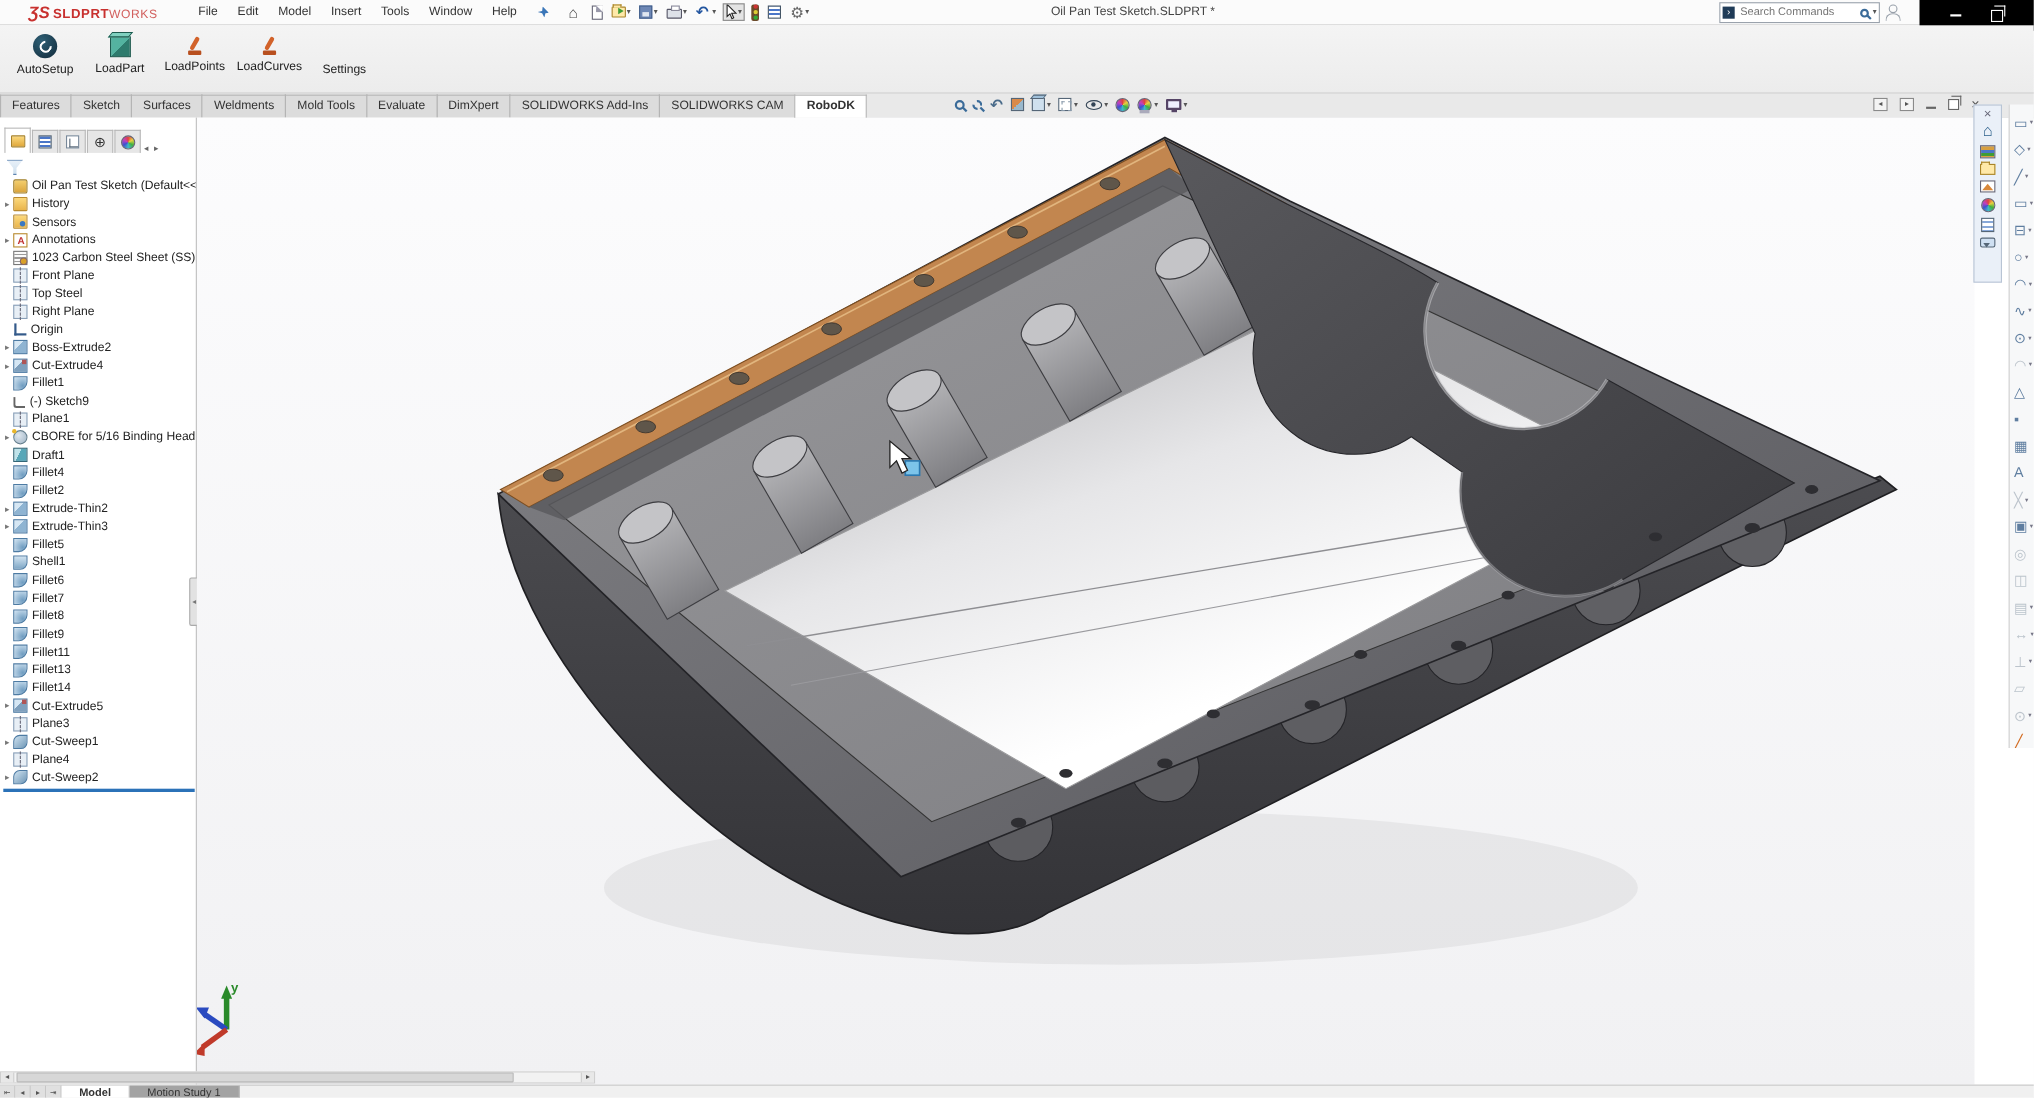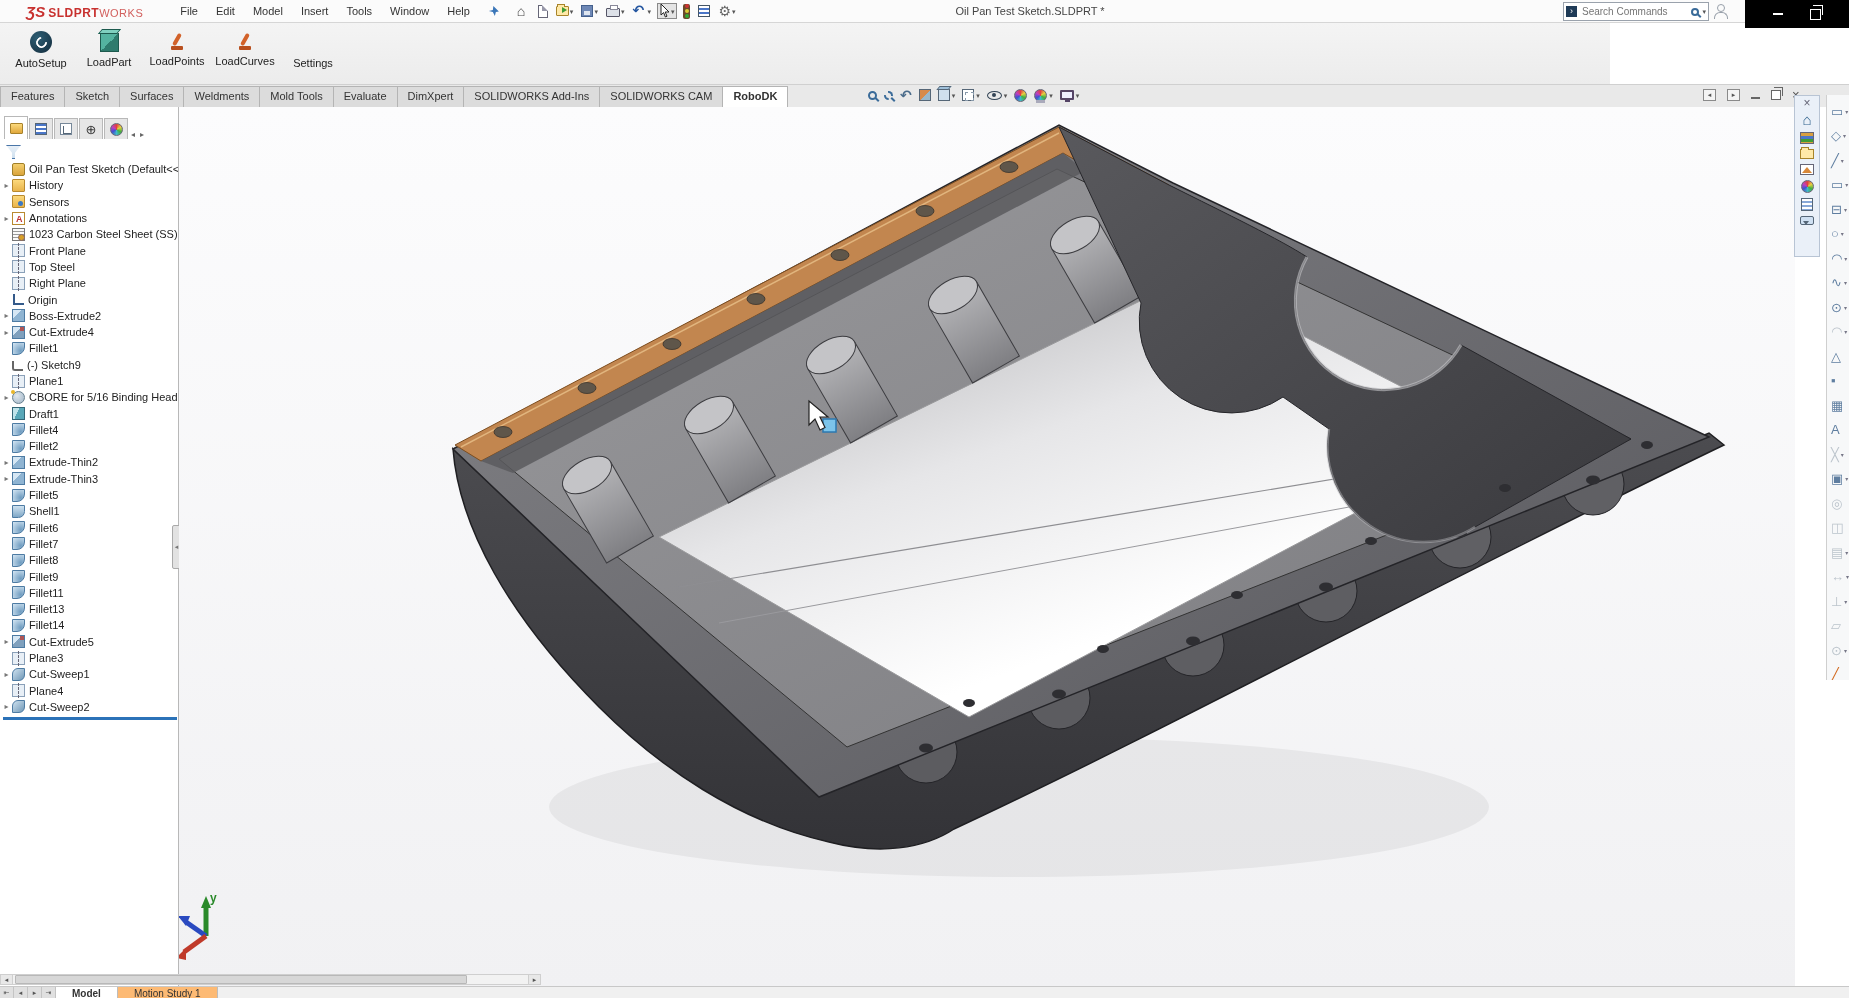--- a/index.html
+++ b/index.html
@@ -43,21 +43,21 @@
   .ic-mag{width:8px;height:8px;border:2px solid #3a6b99;border-radius:50%;}
   .ic-mag::after{content:"";position:absolute;width:2px;height:5px;background:#3a6b99;transform:rotate(-45deg);right:-3px;bottom:-4px;}
   #user-icon{left:1712px;top:3px;width:16px;height:16px;}
   #user-icon::before{content:"";position:absolute;left:5px;top:1px;width:6px;height:6px;border-radius:50%;border:1.5px solid #98a0aa;}
   #user-icon::after{content:"";position:absolute;left:2px;bottom:0;width:12px;height:6px;border-radius:6px 6px 0 0;border:1.5px solid #98a0aa;border-bottom:none;}
   #win-controls{left:1745px;top:0;width:104px;height:28px;background:#000;display:flex;align-items:center;justify-content:space-evenly;}
   .win-min{width:10px;height:2px;background:#fff;}
   .win-restore{width:9px;height:9px;border:1.5px solid #fff;position:relative;}
   .win-restore::after{content:"";position:absolute;left:2px;top:-5px;width:9px;height:9px;border:1.5px solid #fff;border-left:none;border-bottom:none;}
   
-  #ribbon{left:0;top:23px;width:1610px;height:61px;background:linear-gradient(#f4f4f4,#ececec);}
+  #ribbon{left:0;top:23px;width:1849px;height:61px;background:linear-gradient(#f4f4f4,#ececec);}
   #ribbon-tools{display:flex;gap:6px;margin:8px 0 0 10px;}
   .rtool{display:flex;flex-direction:column;align-items:center;width:62px;gap:4px;}
   .rtool .lbl{font-size:11px;color:#222;}
   .rticon{width:22px;height:22px;position:relative;box-sizing:border-box;}
   .rb-autosetup{border-radius:50%;background:radial-gradient(circle at 35% 30%,#2e5f75,#122a3a);}
   .rb-autosetup::after{content:"";position:absolute;left:6px;top:6px;width:7px;height:7px;border:2px solid #fff;border-radius:50%;border-top-color:transparent;transform:rotate(40deg);}
   .rb-loadpart{background:linear-gradient(135deg,#54b3a0 50%,#2e7b6d 50%);border:1px solid #1d5a4e;width:19px;height:19px;margin-top:2px;}
   .rb-loadpart::before{content:"";position:absolute;left:-1px;top:-5px;width:19px;height:5px;background:#7fd0bf;transform:skewX(-40deg);border:1px solid #1d5a4e;box-sizing:border-box;}
   .rb-robot{width:20px;height:20px;}
   .rb-robot::before{content:"";position:absolute;left:8px;top:2px;width:4px;height:13px;background:#d2622a;transform:rotate(30deg);border-radius:2px;}
@@ -165,21 +165,21 @@
   .skdd{font-size:6px;color:#778;}
   
   #hscroll{left:0;bottom:1px;width:541px;height:11px;display:flex;align-items:stretch;background:#f2f2f2;border:1px solid #cfcfcf;box-sizing:border-box;}
   .hs-btn{width:11px;font-size:7px;line-height:9px;text-align:center;color:#555;background:#e8e8e8;border-right:1px solid #cfcfcf;flex:none;}
   .hs-btn.right{border-right:none;border-left:1px solid #cfcfcf;}
   #hs-thumb{margin-left:2px;width:450px;background:#d7d7d7;border:1px solid #b8b8b8;border-radius:1px;}
   #hs-track-rest{flex:1;}
   
   #bottombar{left:0;top:986px;width:1849px;height:12px;background:#f0f0f0;border-top:1px solid #c8c8c8;display:flex;align-items:stretch;font-size:10px;}
   .bnav{width:13px;display:flex;align-items:center;justify-content:center;font-size:7px;color:#555;background:#e0e0e0;border-right:1px solid #c4c4c4;}
-  .btab{padding:0 16px;display:flex;align-items:center;background:#fdba74;border-right:1px solid #bdbdbd;color:#333;white-space:nowrap;}
+  .btab{padding:0 16px;display:flex;align-items:center;background:#a3a3a3;border-right:1px solid #bdbdbd;color:#333;white-space:nowrap;}
   .btab.active{background:#fff;font-weight:bold;}
 </style>
 </head>
 <body>
 
 <div id="app">
 
   <div id="titlebar" class="abs">
     <div id="logo">
       <span class="mark">ƷS</span>

